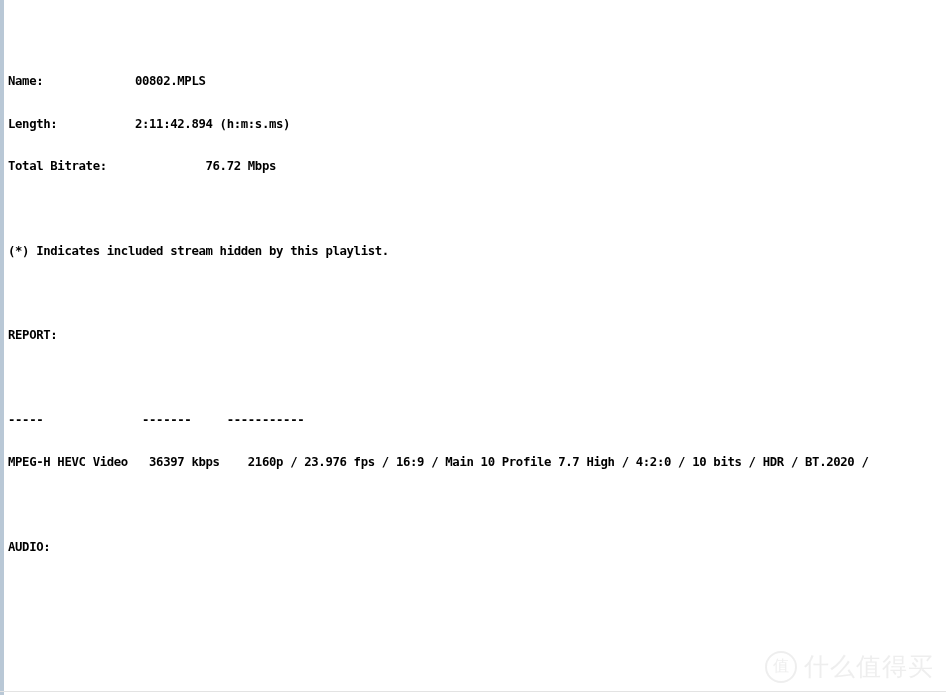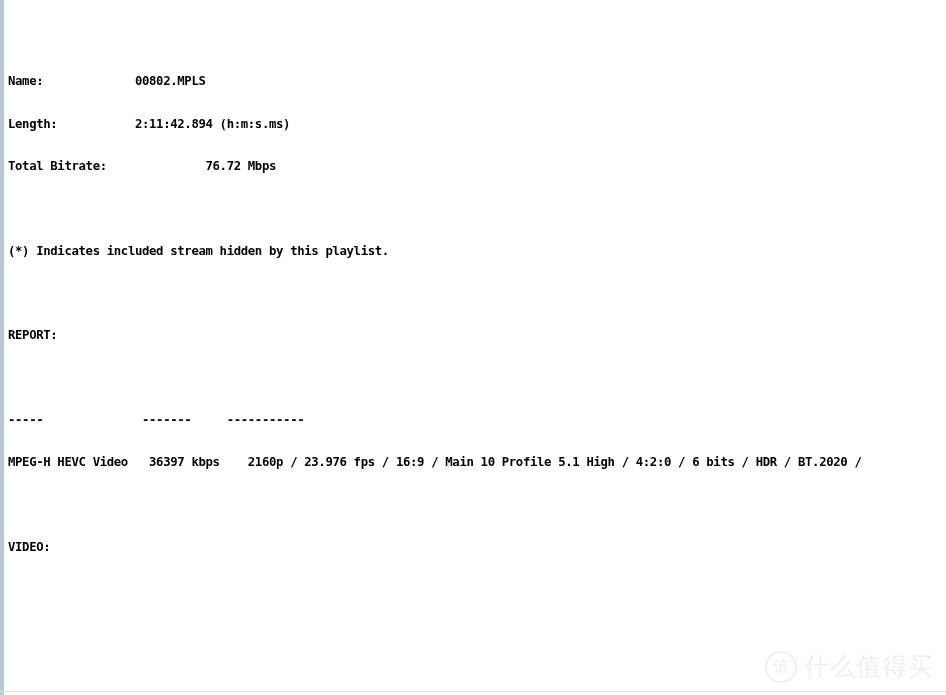--- a/index.html
+++ b/index.html
@@ -95,23 +95,23 @@
   <span class="rpt-blank"></span>
   <span class="rpt-line">Name:             00802.MPLS</span>
   <span class="rpt-line">Length:           2:11:42.894 (h:m:s.ms)</span>
   <span class="rpt-line">Total Bitrate:              76.72 Mbps</span>
   <span class="rpt-blank"></span>
   <span class="rpt-line">(*) Indicates included stream hidden by this playlist.</span>
   <span class="rpt-blank"></span>
   <span class="rpt-line">REPORT:</span>
   <span class="rpt-blank"></span>
   <span class="rpt-line">-----              -------     -----------</span>
-  <span class="rpt-line">MPEG-H HEVC Video   36397 kbps    2160p / 23.976 fps / 16:9 / Main 10 Profile 5.1 High / 4:2:0 / 6 bits / HDR / BT.2020 /</span>
+  <span class="rpt-line">MPEG-H HEVC Video   36397 kbps    2160p / 23.976 fps / 16:9 / Main 10 Profile 7.7 High / 4:2:0 / 10 bits / HDR / BT.2020 /</span>
   <span class="rpt-blank"></span>
-  <span class="rpt-line">VIDEO:</span>
+  <span class="rpt-line">AUDIO:</span>
   
   
   
   
   
   
   
   
   
   

